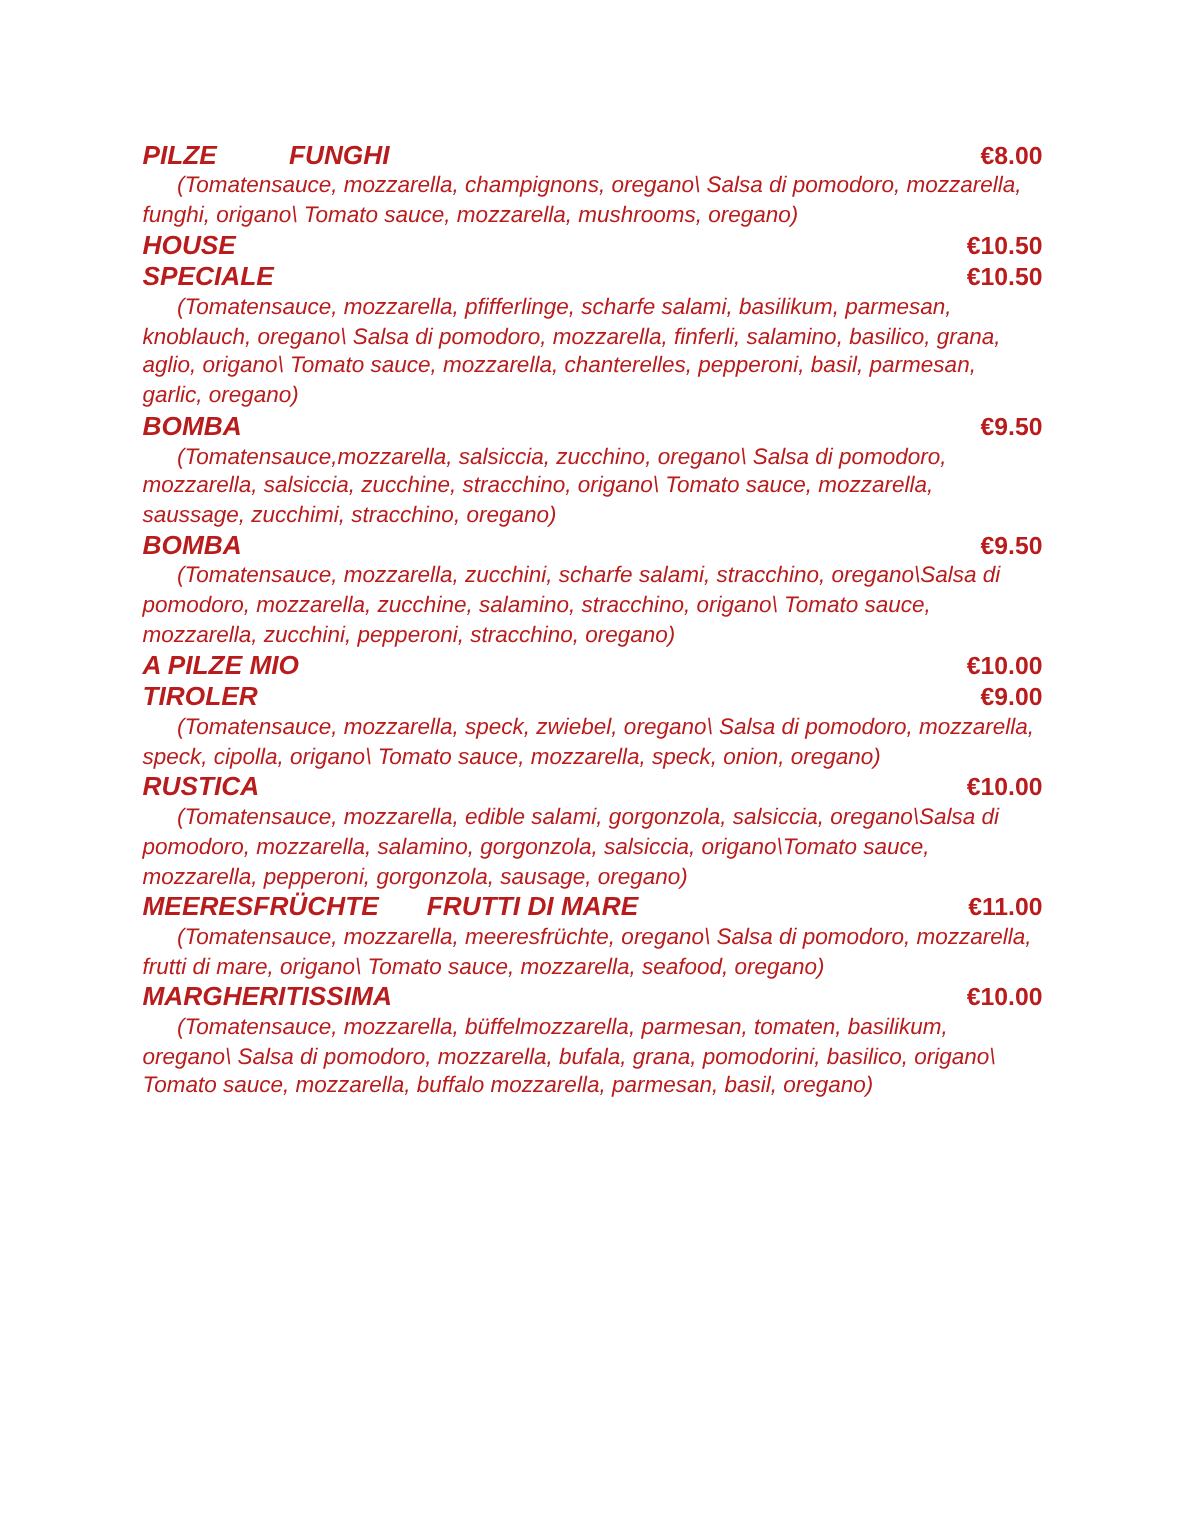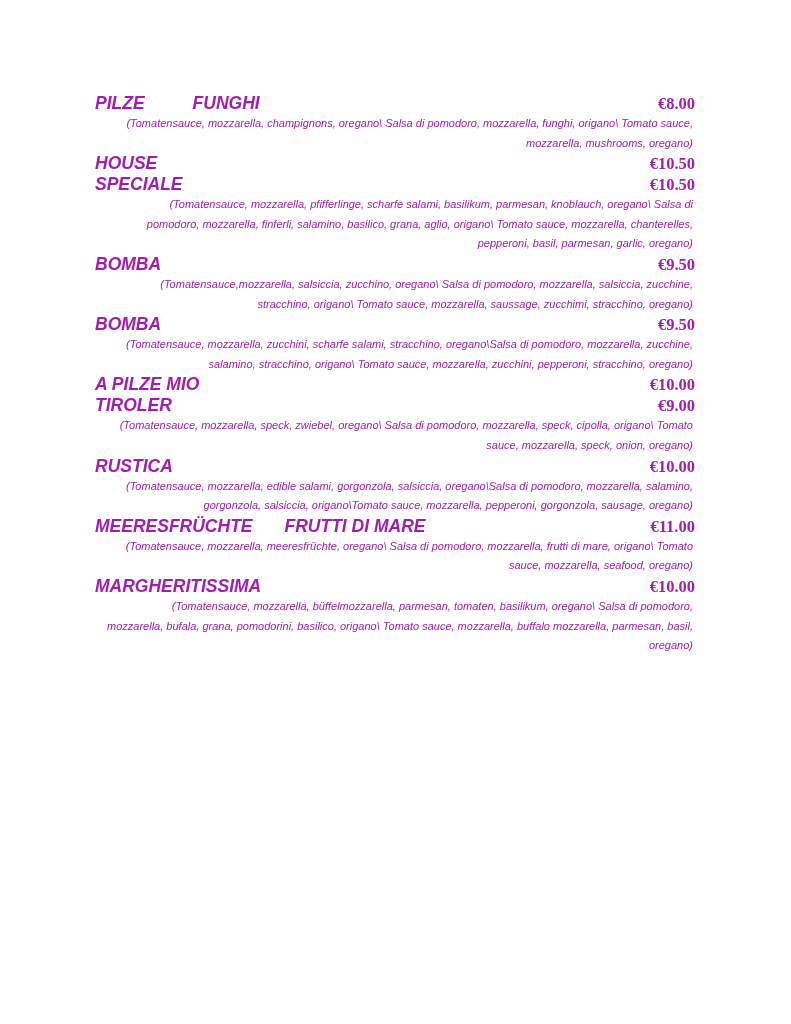--- a/index.html
+++ b/index.html
@@ -3,45 +3,43 @@
 <meta charset="utf-8">
 <style>
   html, body { margin: 0; padding: 0; background: #ffffff; }
   body { width: 791px; height: 1024px; position: relative; overflow: hidden; }
   .page {
     position: absolute;
     left: 95px;
     top: 93px;
     width: 600px;
     font-family: "Liberation Sans", sans-serif;
-    color: #a21caf;
-    text-align: right;
+    color: #b91c1c;
   }
   .item { margin: 0; }
   .item-head {
     display: flex;
     justify-content: space-between;
     align-items: baseline;
     font-weight: bold;
     font-style: italic;
     font-size: 17.5px;
     line-height: 21px;
     height: 21px;
   }
   .item-head .price {
     font-style: normal;
     font-weight: bold;
     font-size: 16.5px;
-    font-family: Liberation Serif, serif;
   }
   .item-name { white-space: pre; }
   .item-name .alt { margin-left: 48px; }
   .desc {
     font-style: italic;
-    font-size: 11px;
+    font-size: 15px;
     line-height: 19.6px;
     text-indent: 23px;
     margin: 0;
     padding-right: 2px;
   }
 </style>
 </head>
 <body>
 
 <div class="page">

